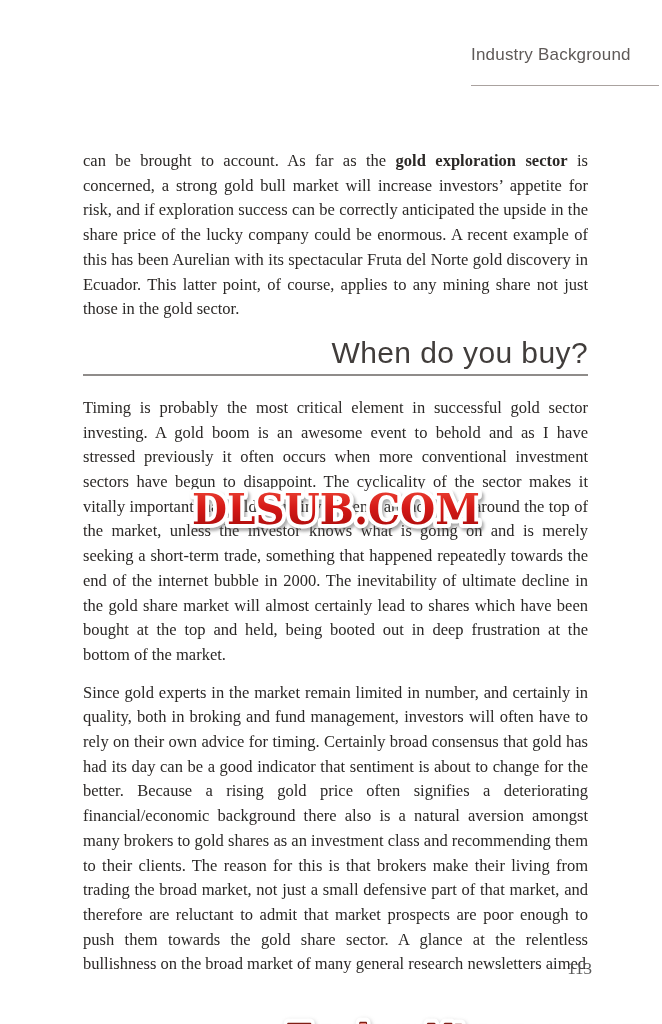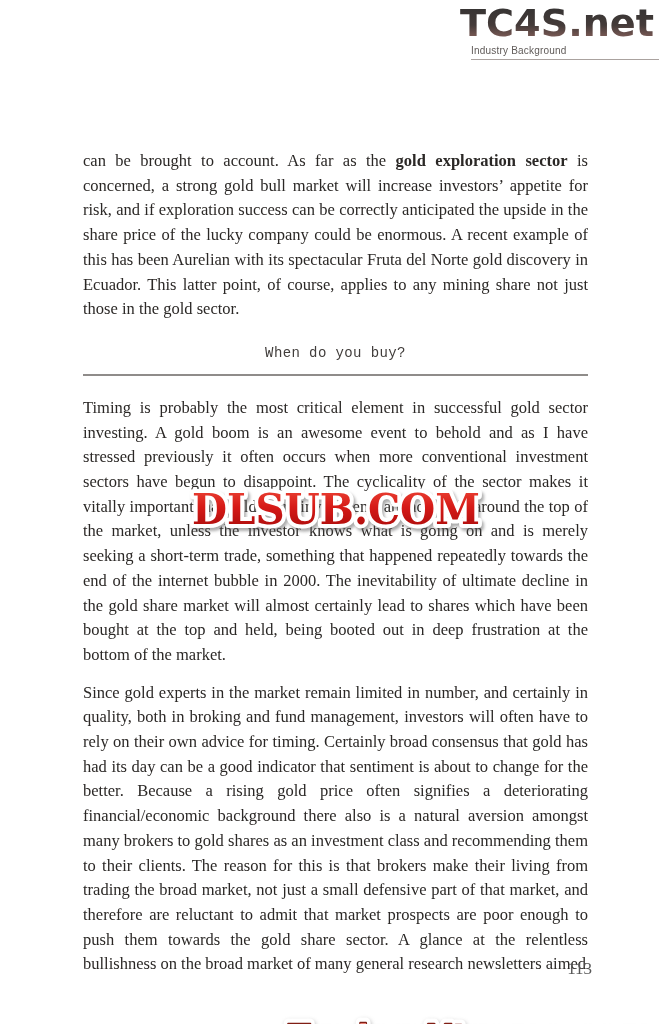--- a/index.html
+++ b/index.html
@@ -13,45 +13,45 @@
   }
 
   
   .logo-wrap { position:absolute; top:1px; right:4px; }
   .logo-svg { display:block; }
 
   
   .running-head {
     position:absolute; top:45px; left:471px; right:3px;
     border-bottom:1px solid #aaa29f;
-    padding-bottom:3px;
+    padding-bottom:20px;
     font-family:"Liberation Sans", sans-serif;
-    font-size:10px; letter-spacing:.2px;
+    font-size:17px; letter-spacing:.2px;
     color:#5f5a58;
   }
 
   
   .content {
     position:absolute; left:83px; top:103px; width:505px;
     color:var(--body-ink,#2b2826);
     font-size:16.5px; line-height:24.7px;
     text-align:justify;
     margin-top:46px;
   }
   .content p { margin:0 0 13px 0; }
   .bold-phrase { font-weight:bold; }
 
   .section-heading {
     margin:18px 0 0 0;
-    font-family:Liberation Mono, monospace;
+    font-family:Liberation Sans, sans-serif;
     font-weight:400;
-    font-size:14px; line-height:26px;
+    font-size:30px; line-height:26px;
     letter-spacing:.4px;
     color:#413d3b;
-    text-align:center;
+    text-align:right;
   }
   .heading-rule {
     border:none; margin:8px 0 20px 0;
     height:2px; background:#8f8c8a;
   }
 
   
   .wm-center { position:absolute; left:182px; top:479px; }
   .wm-center svg { display:block; filter:drop-shadow(2px 3px 1.5px rgba(90,90,90,.5)); }
 
@@ -64,32 +64,20 @@
     position:absolute; left:558px; top:959px; width:34px;
     font-family:"Liberation Serif", serif;
     font-size:17px; color:#585858; text-align:right;
   }
 </style>
 </head>
 <body>
 
 <div class="page">
 
-  <div class="logo-wrap">
-    <svg class="logo-svg" width="202" height="42" viewBox="0 0 202 42">
-      <defs>
-        <linearGradient id="gLogo" x1="0" y1="0" x2="0" y2="1">
-          <stop offset="0" stop-color="#313131"></stop>
-          <stop offset="0.55" stop-color="#443b39"></stop>
-          <stop offset="1" stop-color="#9d6d67"></stop>
-        </linearGradient>
-      </defs>
-      <text x="101" y="35" text-anchor="middle" font-family="DejaVu Sans, sans-serif" font-weight="bold" font-size="38" textLength="194" lengthAdjust="spacingAndGlyphs" fill="url(#gLogo)">TC4S.net</text>
-    </svg>
-  </div>
 
   <div class="running-head">
     <span>Industry Background</span>
   </div>
 
   <div class="content">
     <p><span>can be brought to account. As far as the </span><span class="bold-phrase">gold exploration sector</span><span> is concerned, a strong gold bull market will increase investors’ appetite for risk, and if exploration success can be correctly anticipated the upside in the share price of the lucky company could be enormous. A recent example of this has been Aurelian with its spectacular Fruta del Norte gold discovery in Ecuador. This latter point, of course, applies to any mining share not just those in the gold sector.</span></p>
 
     <h2 class="section-heading">When do you buy?</h2>
     <hr class="heading-rule">

